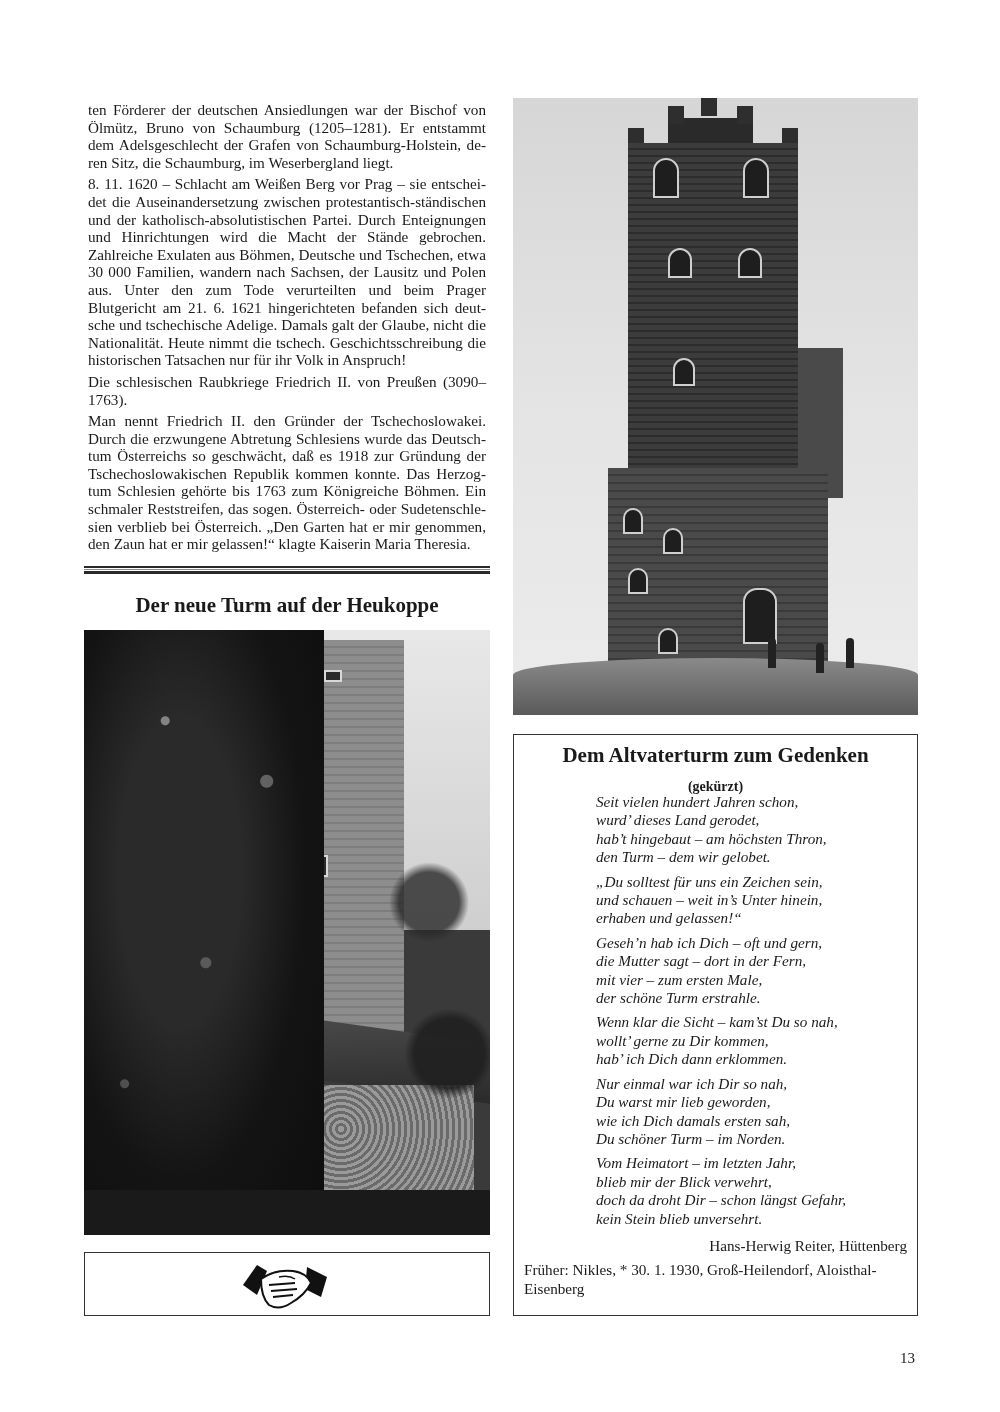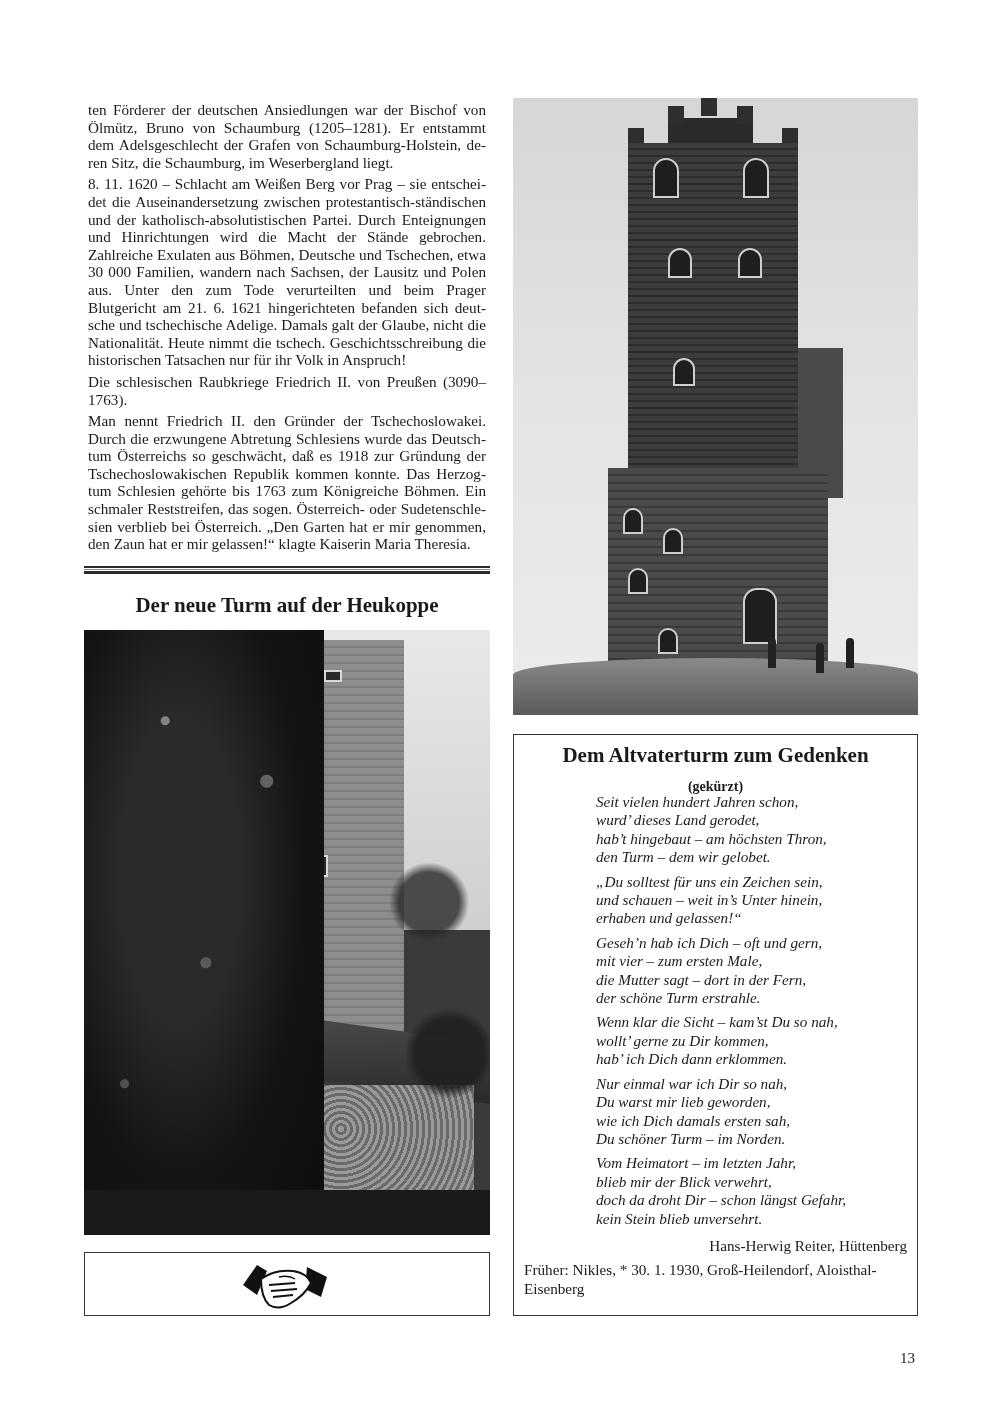--- a/index.html
+++ b/index.html
@@ -168,22 +168,22 @@
       <div>hab’t hingebaut – am höchsten Thron,</div>
       <div>den Turm – dem wir gelobet.</div>
     </div>
     <div class="stanza">
       <div>„Du solltest für uns ein Zeichen sein,</div>
       <div>und schauen – weit in’s Unter hinein,</div>
       <div>erhaben und gelassen!“</div>
     </div>
     <div class="stanza">
       <div>Geseh’n hab ich Dich – oft und gern,</div>
+      <div>die Mutter sagt – dort in der Fern,</div>
       <div>mit vier – zum ersten Male,</div>
-      <div>die Mutter sagt – dort in der Fern,</div>
       <div>der schöne Turm erstrahle.</div>
     </div>
     <div class="stanza">
       <div>Wenn klar die Sicht – kam’st Du so nah,</div>
       <div>wollt’ gerne zu Dir kommen,</div>
       <div>hab’ ich Dich dann erklommen.</div>
     </div>
     <div class="stanza">
       <div>Nur einmal war ich Dir so nah,</div>
       <div>Du warst mir lieb geworden,</div>

